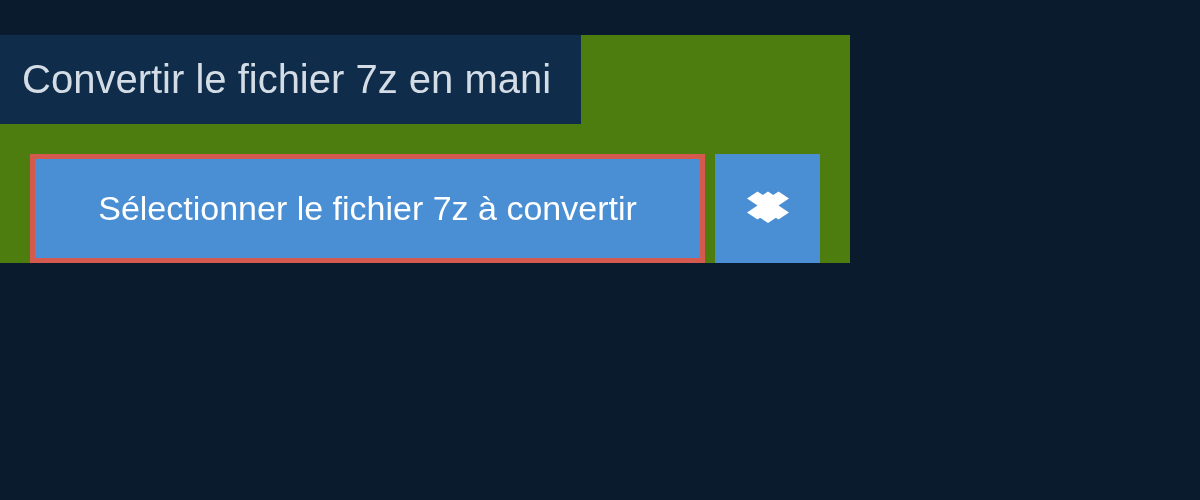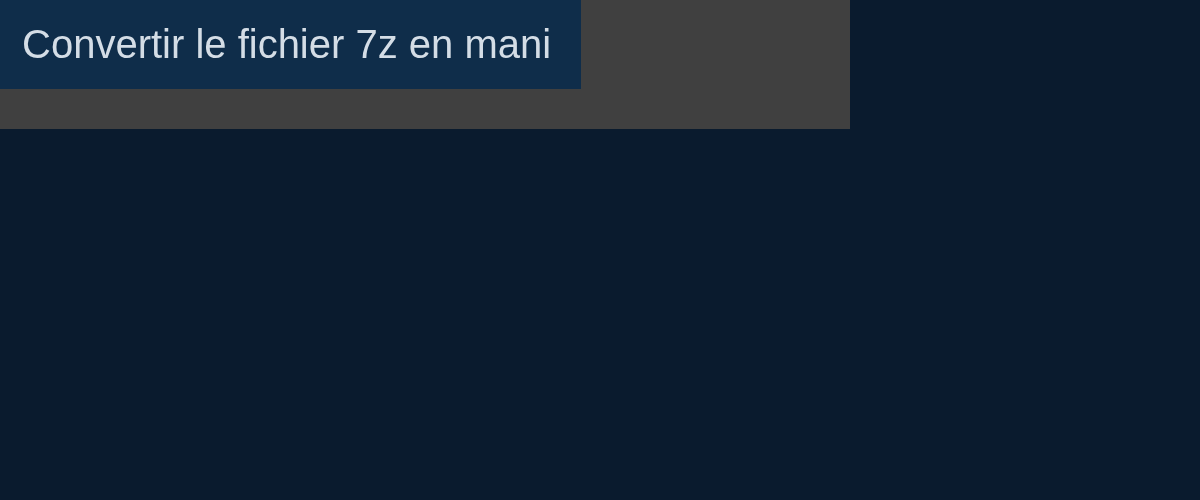--- a/index.html
+++ b/index.html
@@ -10,23 +10,23 @@
     
     body {
       width: 1200px;
       height: 500px;
       background-color: #0a1b2e;
       font-family: -apple-system, BlinkMacSystemFont, 'Segoe UI', Arial, sans-serif;
       overflow: hidden;
     }
     
     .converter-panel {
-      background-color: #404040;
+      background-color: #4d7c0f;
       width: 850px;
-      padding-bottom: 40px;
+      margin-top: 35px;
     }
     
     .title-tab {
       display: inline-block;
       background-color: #0f2d4a;
       padding: 22px 30px 22px 22px;
       color: #d4dde6;
       font-size: 40px;
       font-weight: 300;
     }
@@ -66,13 +66,21 @@
       height: 42px;
       fill: #ffffff;
     }
   </style>
 </head>
 <body>
 
 <div class="converter-panel">
   <div class="title-tab">Convertir le fichier 7z en mani</div>
   
+  <div class="button-row">
+    <button class="select-file-button">Sélectionner le fichier 7z à convertir</button>
+    <button class="dropbox-button">
+      <svg class="dropbox-icon" viewBox="0 0 24 24">
+        <path d="M6 2L0 6l6 4-6 4 6 4 6-4 6 4 6-4-6-4 6-4-6-4-6 4-6-4zm6 8l6-4-6-4-6 4 6 4zm0 2l-6 4 6 4 6-4-6-4z"></path>
+      </svg>
+    </button>
+  </div>
 </div>
 
 </body></html>

